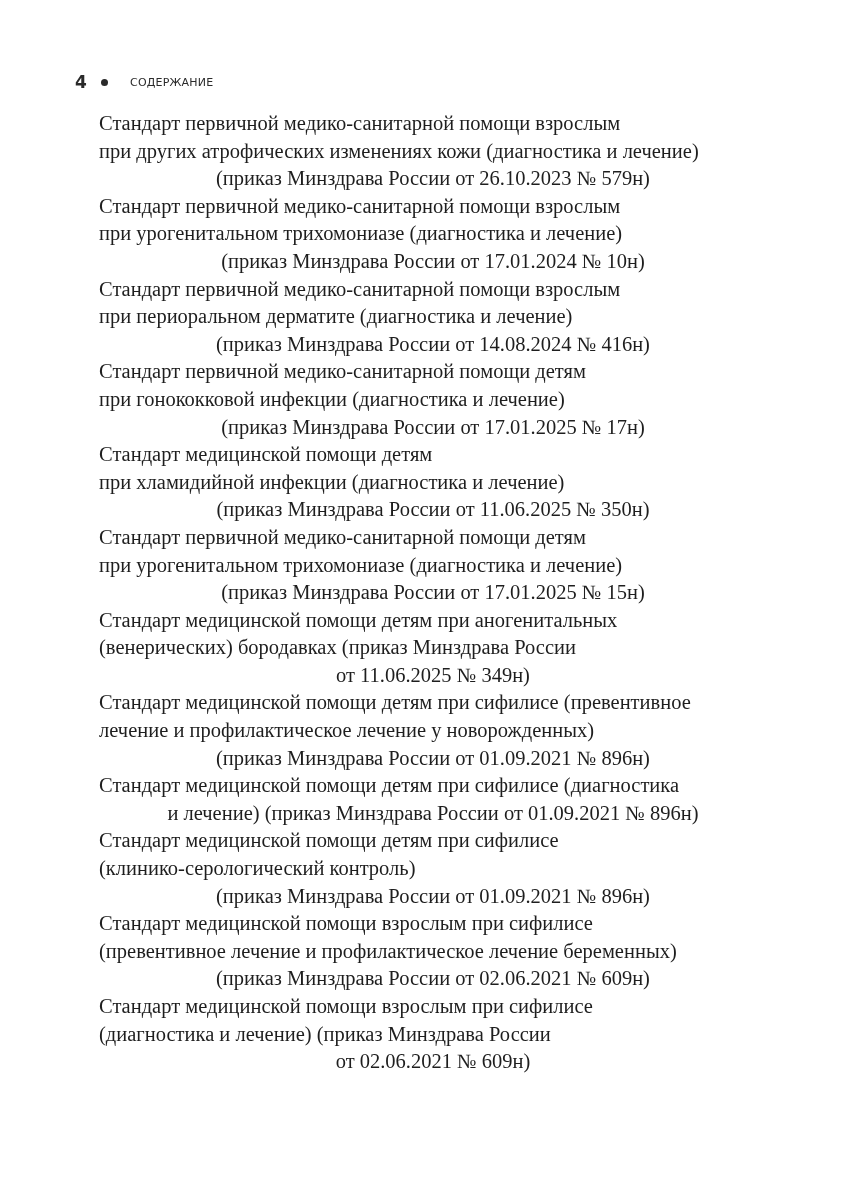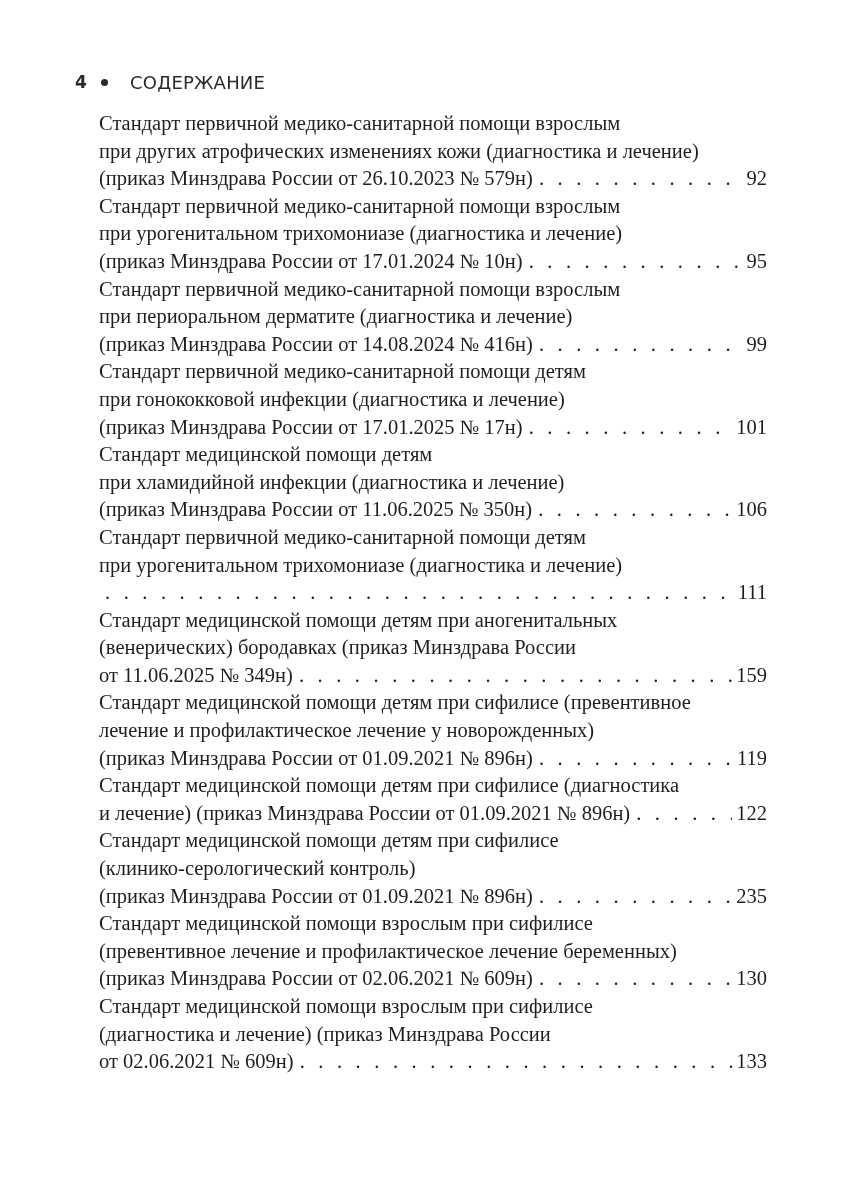--- a/index.html
+++ b/index.html
@@ -4,28 +4,28 @@
   <style>
     html, body { margin: 0; padding: 0; background: #ffffff; }
     body { width: 842px; height: 1200px; position: relative; overflow: hidden; }
     .header {
       position: absolute; left: 75px; top: 70px; height: 24px;
       display: flex; align-items: center;
       font-family: "DejaVu Sans", sans-serif; color: #2a2a2a;
     }
     .page-num { font-weight: bold; font-size: 17px; width: 26px; }
     .bullet { width: 7px; height: 7px; border-radius: 50%; background: #2a2a2a; margin-right: 22px; }
-    .running-title { font-size: 18px; letter-spacing: 0.2px; }
+    .running-title { font-size: 11px; letter-spacing: 0.2px; }
     .toc {
       position: absolute; left: 99px; top: 110px; width: 668px;
       font-family: Liberation Serif, serif; font-size: 20.5px; color: #1e1e1e;
     }
     .entry { margin-bottom: 0; }
     .line { height: 27.6px; line-height: 27.6px; white-space: nowrap; overflow: hidden; }
-    .last-line { display: flex; align-items: flex-end; }
+    .last-line { display: flex; align-items: center; flex-direction: column; }
     .last-line .txt { flex: 0 0 auto; }
     .last-line .dots {
       flex: 1 1 auto; overflow: hidden; white-space: nowrap; margin: 0 4px 0 6px;
       letter-spacing: 4.2px; color: #1e1e1e;
     }
     .last-line .pg { flex: 0 0 auto; margin-top: 42px; }
   </style>
 </head>
 <body>
 
@@ -84,20 +84,21 @@
       <span class="txt">(приказ Минздрава России от 11.06.2025 № 350н)</span>
       <span class="dots">. . . . . . . . . . . . . . . . . . . . . . . . . . . . . . . . . . . . . . . . . . . . . . . . . . . . . . . . . . . . . . . . . . . . . . . . . . . . . . . .</span>
       <span class="pg">106</span>
     </div>
   </div>
 
   <div class="entry">
     <div class="line">Стандарт первичной медико-санитарной помощи детям</div>
     <div class="line">при урогенитальном трихомониазе (диагностика и лечение)</div>
     <div class="line last-line">
+      <span class="txt">(приказ Минздрава России от 17.01.2025 № 15н)</span>
       <span class="dots">. . . . . . . . . . . . . . . . . . . . . . . . . . . . . . . . . . . . . . . . . . . . . . . . . . . . . . . . . . . . . . . . . . . . . . . . . . . . . . . .</span>
       <span class="pg">111</span>
     </div>
   </div>
 
   <div class="entry">
     <div class="line">Стандарт медицинской помощи детям при аногенитальных</div>
     <div class="line">(венерических) бородавках (приказ Минздрава России</div>
     <div class="line last-line">
       <span class="txt">от 11.06.2025 № 349н)</span>

